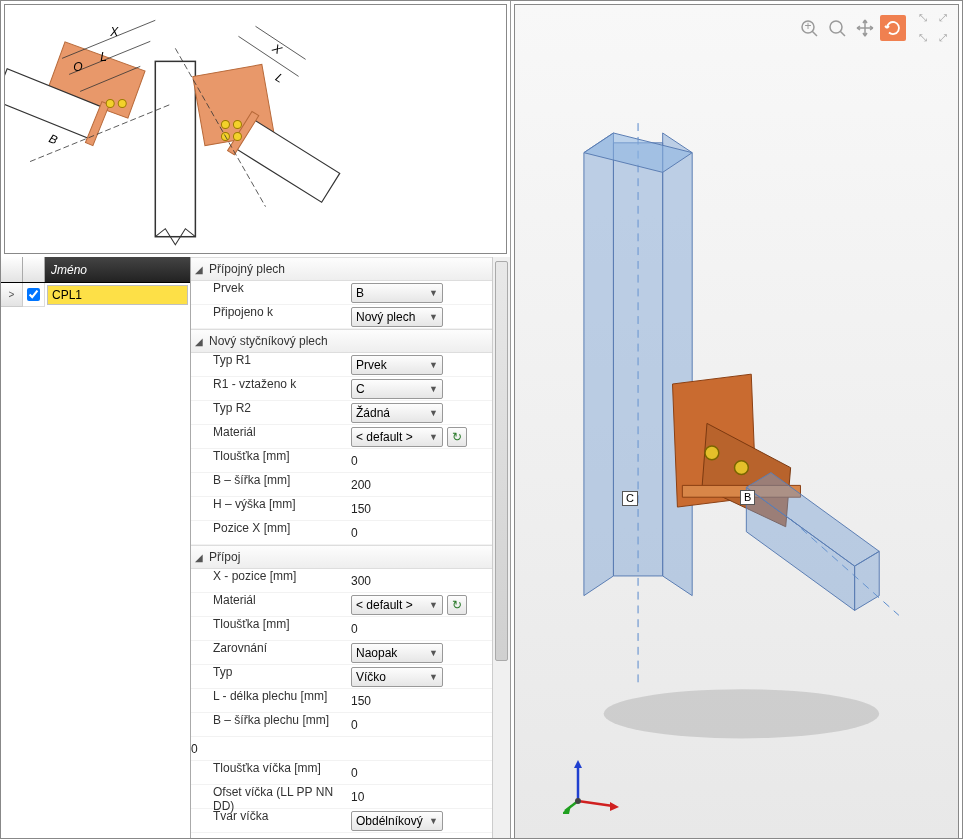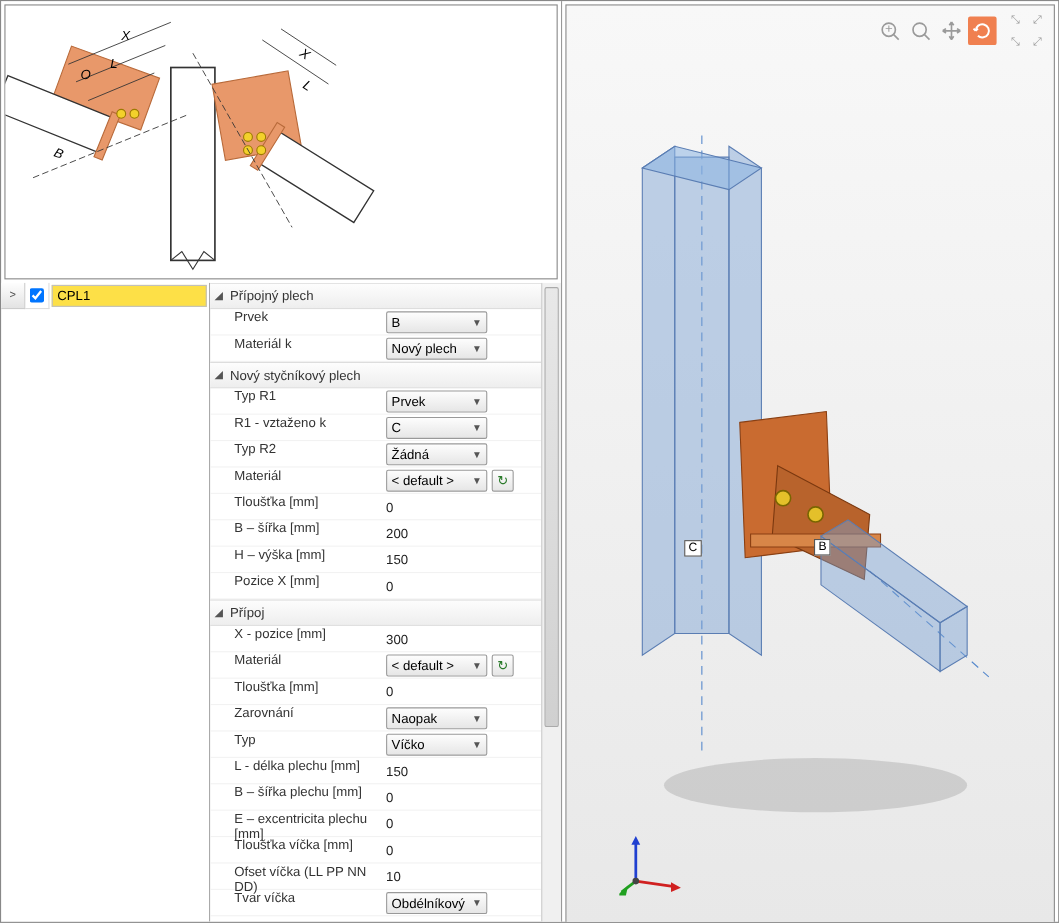--- a/index.html
+++ b/index.html
@@ -93,20 +93,25 @@
       <text x="95" y="55" font-size="14" font-style="italic">L</text>
       <text x="68" y="65" font-size="14" font-style="italic">O</text>
       <text x="43" y="135" font-size="14" font-style="italic" transform="rotate(22 43 135)">B</text>
       <text x="266" y="44" font-size="14" font-style="italic" transform="rotate(33 266 44)">X</text>
       <text x="269" y="73" font-size="14" font-style="italic" transform="rotate(33 269 73)">L</text>
     </svg>
   </div>
 
   <div class="lower">
     <div class="grid-col">
+      <div class="grid-header">
+        <div class="spacer"></div>
+        <div class="chk"></div>
+        <div class="name">Jméno</div>
+      </div>
       <div class="grid-row">
         <div class="rowhead">&gt;</div>
         <div class="chkcell">
             <input type="checkbox" checked="" style="">
           </div>
         <div class="namecell"><input value="CPL1" style=""></div>
       </div>
     </div>
 
     <div class="prop-col">
@@ -119,21 +124,21 @@
         <div class="prop-row">
           <div class="plabel">Prvek</div>
           <div class="pval">
               <div class="select">
                 <span>B</span>
                 <span class="caret">▼</span>
               </div>
             </div>
         </div>
         <div class="prop-row">
-          <div class="plabel">Materiál k</div>
+          <div class="plabel">Připojeno k</div>
           <div class="pval">
               <div class="select">
                 <span>Nový plech</span>
                 <span class="caret">▼</span>
               </div>
             </div>
         </div>
 
         <div class="section-head">
             <span class="arrow">◢</span>
@@ -251,21 +256,20 @@
               <span class="txt">150</span>
             </div>
           </div>
         <div class="prop-row">
             <div class="plabel">B – šířka plechu [mm]</div>
             <div class="pval">
               <span class="txt">0</span>
             </div>
           </div>
         <div class="prop-row">
-            <div class="plabel">E – excentricita plechu [mm]</div>
             <div class="pval">
               <span class="txt">0</span>
             </div>
           </div>
         <div class="prop-row">
             <div class="plabel">Tloušťka víčka [mm]</div>
             <div class="pval">
               <span class="txt">0</span>
             </div>
           </div>

